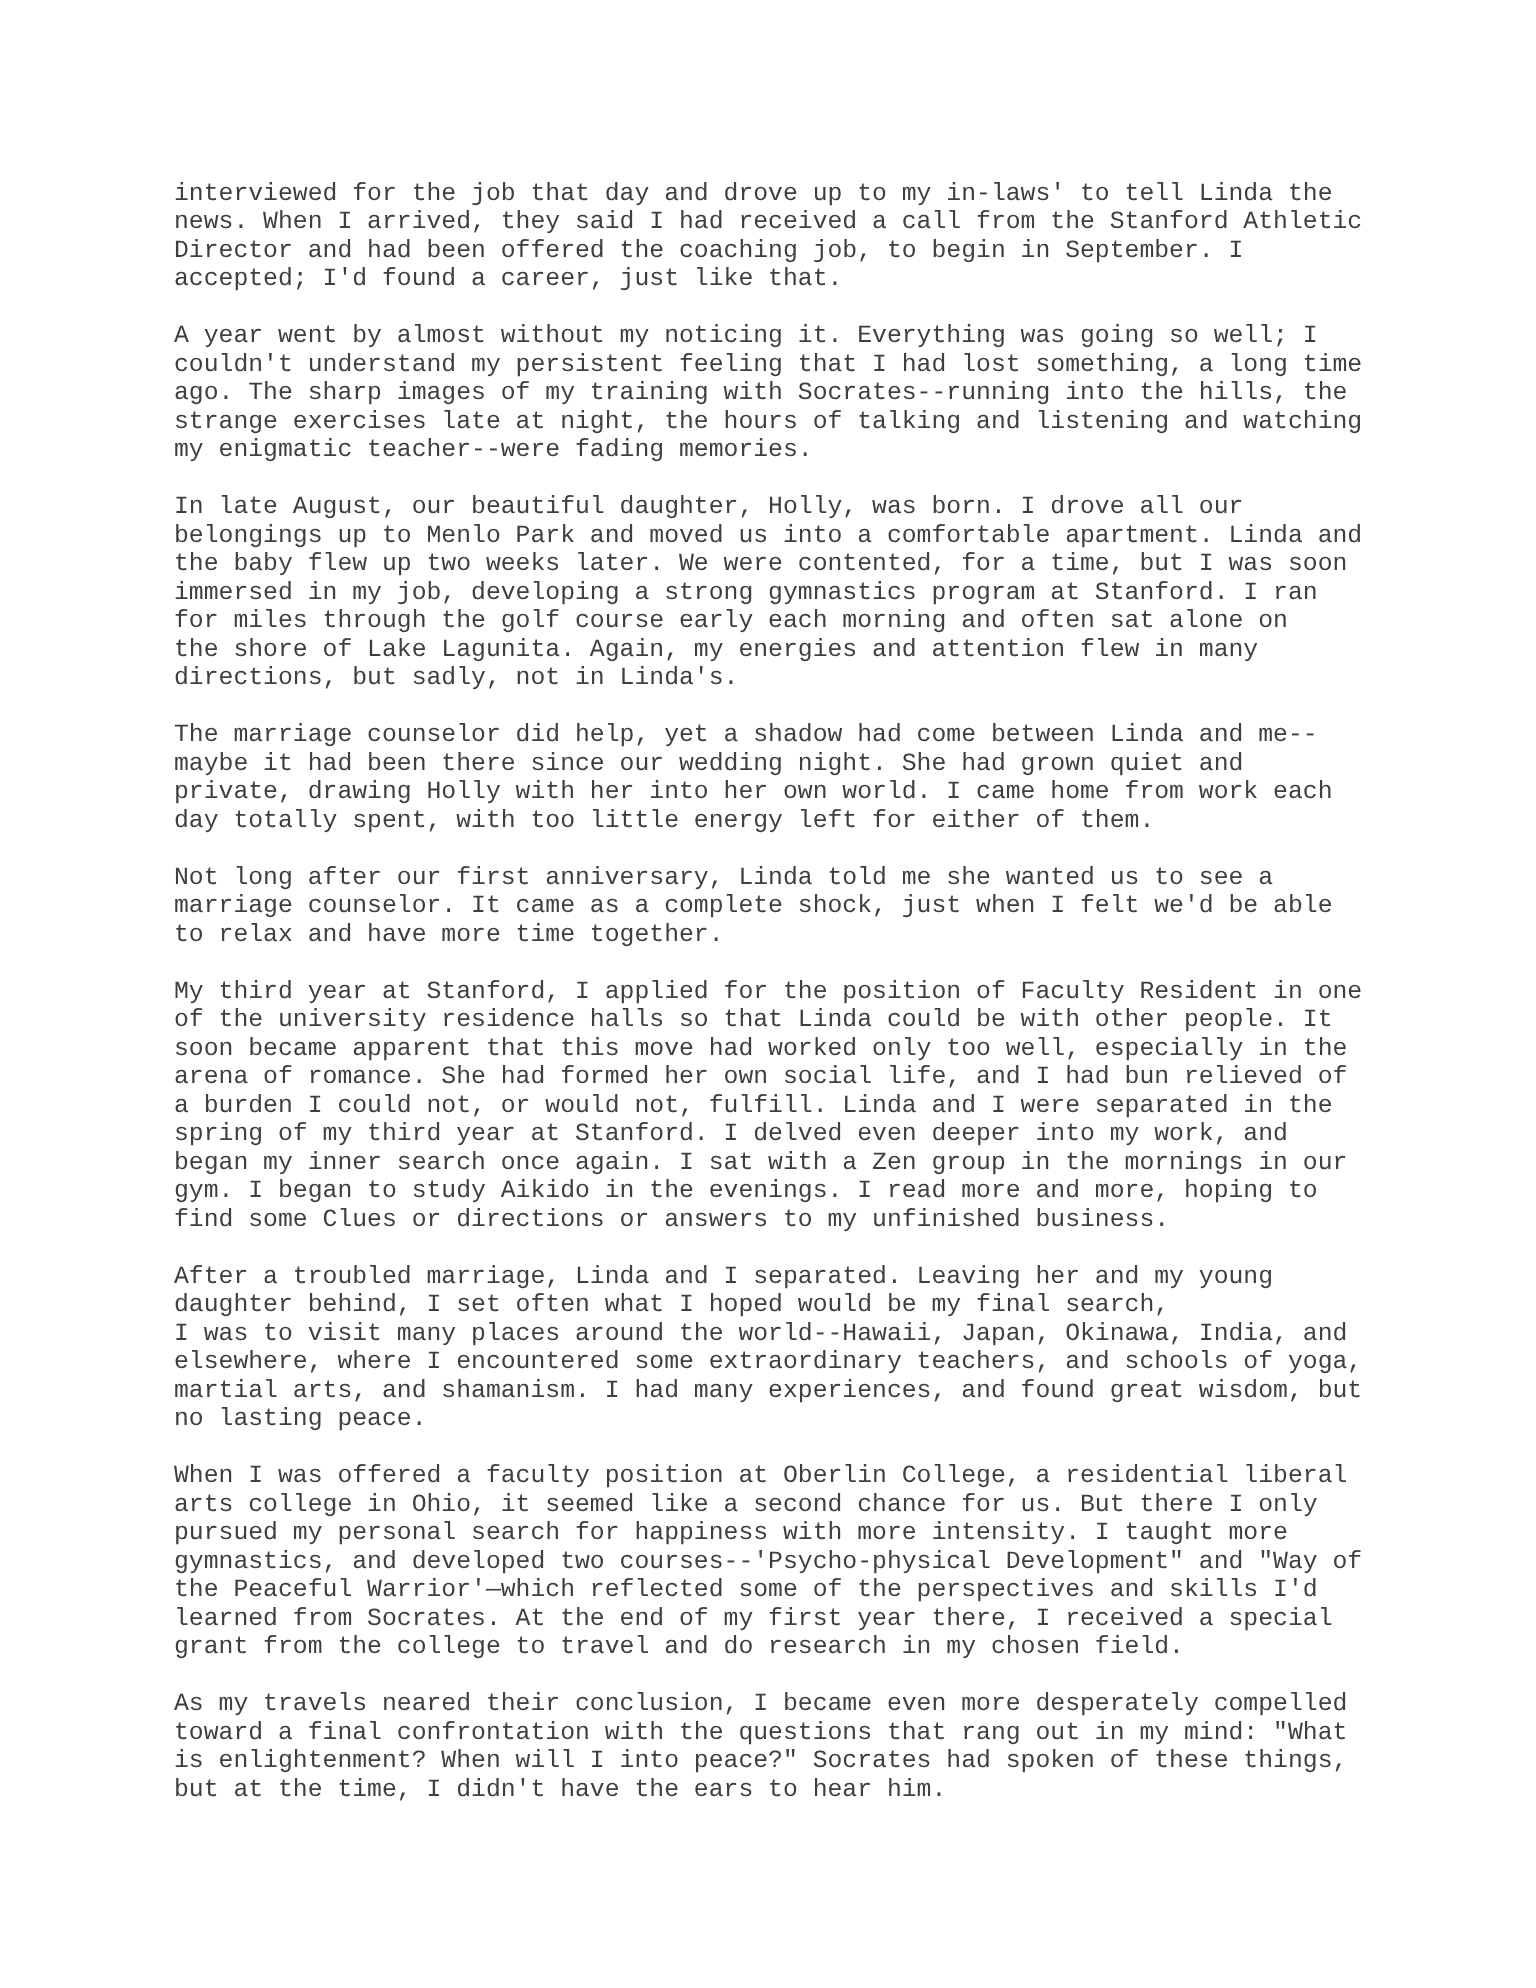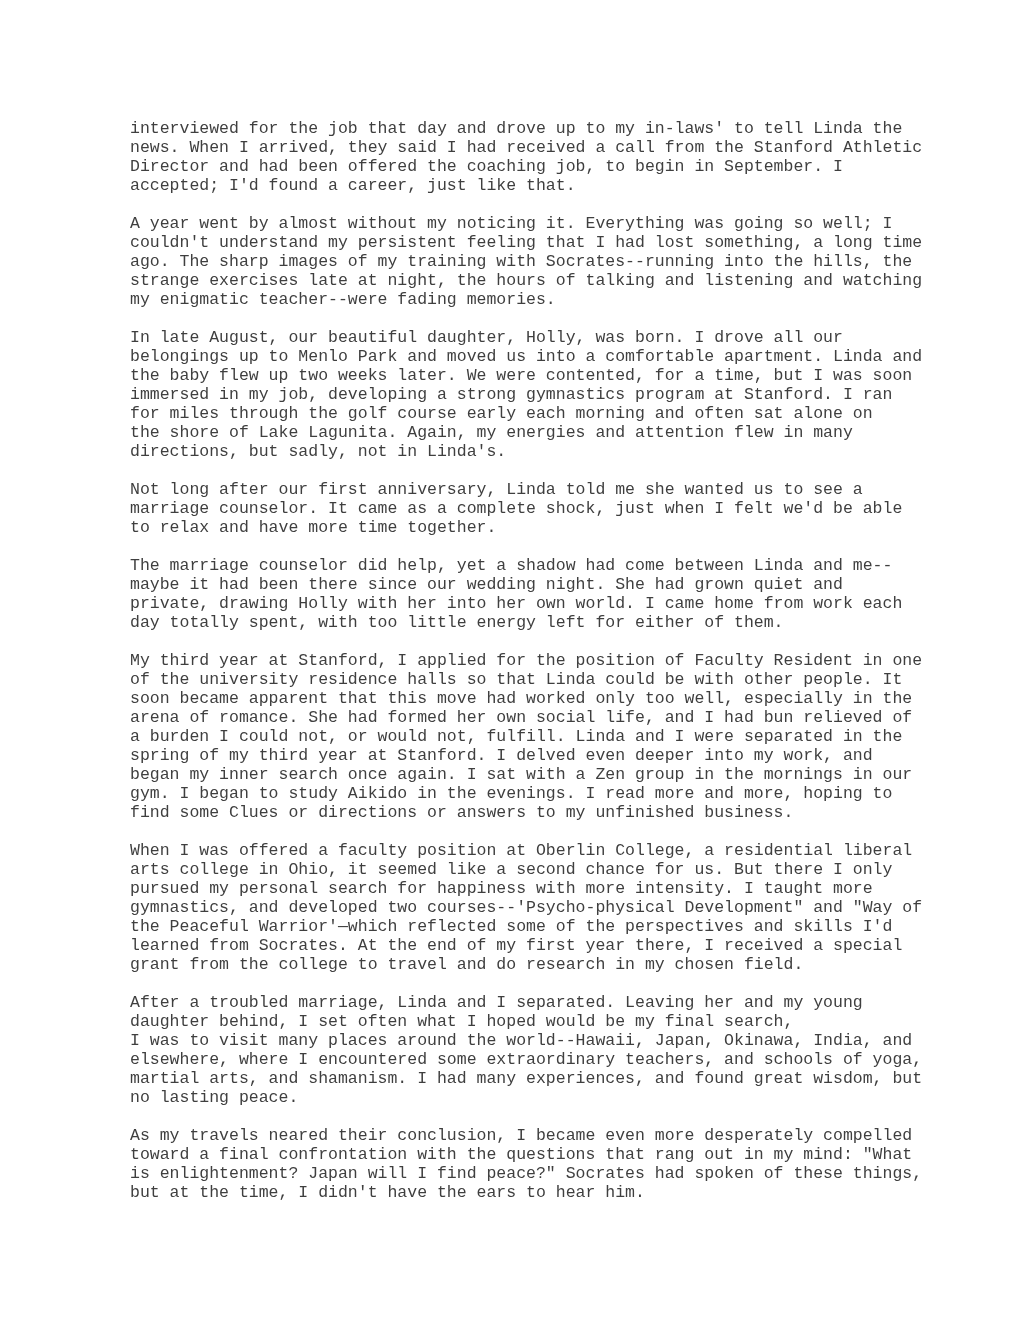--- a/index.html
+++ b/index.html
@@ -19,21 +19,21 @@
     inset: 0;
     background: #ffffff;
   }
   .text-block {
     position: absolute;
     left: 112px;
     top: 119px;
     width: 880px;
   }
   .para {
-    margin: 0 0 19px 18px;
+    margin: 0 0 19px 4px;
     font-size: 16.5px;
     line-height: 19px;
     color: #3f3f3f;
     white-space: pre;
     letter-spacing: 0px;
   }
 </style>
 </head>
 <body>
 
@@ -48,47 +48,47 @@
 ago. The sharp images of my training with Socrates--running into the hills, the
 strange exercises late at night, the hours of talking and listening and watching
 my enigmatic teacher--were fading memories.</p>
       <p class="para">In late August, our beautiful daughter, Holly, was born. I drove all our
 belongings up to Menlo Park and moved us into a comfortable apartment. Linda and
 the baby flew up two weeks later. We were contented, for a time, but I was soon
 immersed in my job, developing a strong gymnastics program at Stanford. I ran
 for miles through the golf course early each morning and often sat alone on
 the shore of Lake Lagunita. Again, my energies and attention flew in many
 directions, but sadly, not in Linda's.</p>
-      <p class="para">Not long after our first anniversary, Linda told me she wanted us to see a
-marriage counselor. It came as a complete shock, just when I felt we'd be able
-to relax and have more time together.</p>
       <p class="para">The marriage counselor did help, yet a shadow had come between Linda and me--
 maybe it had been there since our wedding night. She had grown quiet and
 private, drawing Holly with her into her own world. I came home from work each
 day totally spent, with too little energy left for either of them.</p>
+      <p class="para">Not long after our first anniversary, Linda told me she wanted us to see a
+marriage counselor. It came as a complete shock, just when I felt we'd be able
+to relax and have more time together.</p>
       <p class="para">My third year at Stanford, I applied for the position of Faculty Resident in one
 of the university residence halls so that Linda could be with other people. It
 soon became apparent that this move had worked only too well, especially in the
 arena of romance. She had formed her own social life, and I had bun relieved of
 a burden I could not, or would not, fulfill. Linda and I were separated in the
 spring of my third year at Stanford. I delved even deeper into my work, and
 began my inner search once again. I sat with a Zen group in the mornings in our
 gym. I began to study Aikido in the evenings. I read more and more, hoping to
 find some Clues or directions or answers to my unfinished business.</p>
+      <p class="para">After a troubled marriage, Linda and I separated. Leaving her and my young
+daughter behind, I set often what I hoped would be my final search,
+I was to visit many places around the world--Hawaii, Japan, Okinawa, India, and
+elsewhere, where I encountered some extraordinary teachers, and schools of yoga,
+martial arts, and shamanism. I had many experiences, and found great wisdom, but
+no lasting peace.</p>
       <p class="para">When I was offered a faculty position at Oberlin College, a residential liberal
 arts college in Ohio, it seemed like a second chance for us. But there I only
 pursued my personal search for happiness with more intensity. I taught more
 gymnastics, and developed two courses--'Psycho-physical Development" and "Way of
 the Peaceful Warrior'—which reflected some of the perspectives and skills I'd
 learned from Socrates. At the end of my first year there, I received a special
 grant from the college to travel and do research in my chosen field.</p>
-      <p class="para">After a troubled marriage, Linda and I separated. Leaving her and my young
-daughter behind, I set often what I hoped would be my final search,
-I was to visit many places around the world--Hawaii, Japan, Okinawa, India, and
-elsewhere, where I encountered some extraordinary teachers, and schools of yoga,
-martial arts, and shamanism. I had many experiences, and found great wisdom, but
-no lasting peace.</p>
       <p class="para">As my travels neared their conclusion, I became even more desperately compelled
 toward a final confrontation with the questions that rang out in my mind: "What
-is enlightenment? Japan will I find peace?" Socrates had spoken of these things,
+is enlightenment? When will I into peace?" Socrates had spoken of these things,
 but at the time, I didn't have the ears to hear him.</p>
     </div>
 </div>
 
 </body></html>

